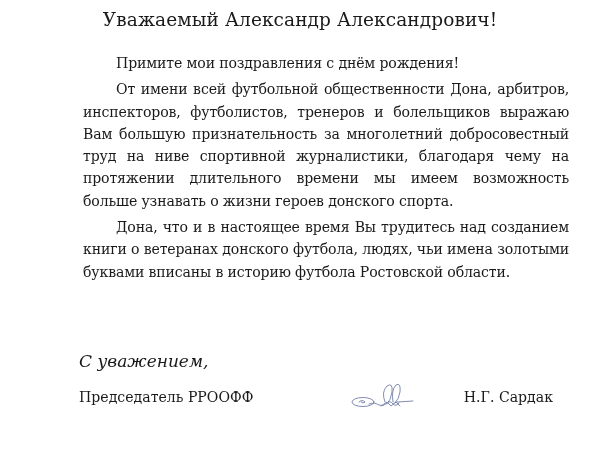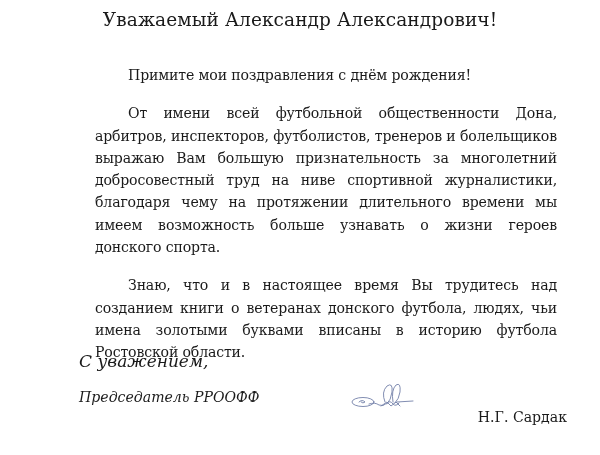--- a/index.html
+++ b/index.html
@@ -34,21 +34,21 @@
     .body-text {
       position: absolute;
       left: 79px;
       width: 494px;
       top: 48px;
       font-size: 14.1px;
       line-height: 22.3px;
       letter-spacing: -0.15px;
     }
     .body-text p {
-      margin: 16px;
+      margin: 4px;
       text-indent: 33px;
       text-align: justify;
     }
     .body-text p.last-left {
       text-align-last: left;
     }
     .closing {
       position: absolute;
       left: 79px;
       top: 350px;
@@ -62,47 +62,45 @@
       width: 494px;
       top: 386px;
       height: 30px;
       font-size: 14.1px;
       line-height: 22px;
     }
     .sig-title {
       position: absolute;
       left: 0;
       top: 0;
-      font-style: italic;
     }
     .signature {
       position: absolute;
       left: 270px;
       top: -8px;
       width: 70px;
       height: 36px;
     }
     .sig-name {
       position: absolute;
-      right: 6px;
+      right: 20px;
       top: 0;
-      margin-top: 20px;
     }
   </style>
 </head>
 <body>
 
 <div class="page">
 
   <div class="title">Уважаемый Александр Александрович!</div>
 
   <div class="body-text">
     <p class="last-left">Примите мои поздравления с днём рождения!</p>
     <p class="last-left">От имени всей футбольной общественности Дона, арбитров, инспекторов, футболистов, тренеров и болельщиков выражаю Вам большую признательность за многолетний добросовестный труд на ниве спортивной журналистики, благодаря чему на протяжении длительного времени мы имеем возможность больше узнавать о жизни героев донского спорта.</p>
-    <p class="last-left">Знаю, что и в настоящее время Вы трудитесь над созданием книги о ветеранах донского футбола, людях, чьи имена золотыми буквами вписаны в историю футбола Ростовской области.</p>
+    <p class="last-left">Дона, что и в настоящее время Вы трудитесь над созданием книги о ветеранах донского футбола, людях, чьи имена золотыми буквами вписаны в историю футбола Ростовской области.</p>
   </div>
 
   <div class="closing">С уважением,</div>
 
   <div class="sig-row">
     <span class="sig-title">Председатель РРООФФ</span>
 
     <svg class="signature" viewBox="0 0 70 36" xmlns="http://www.w3.org/2000/svg">
       <g fill="none" stroke="#5a6a9a" stroke-width="0.9" stroke-linecap="round" stroke-linejoin="round" opacity="0.85">
         <ellipse cx="14" cy="24" rx="11" ry="4.5"></ellipse>

